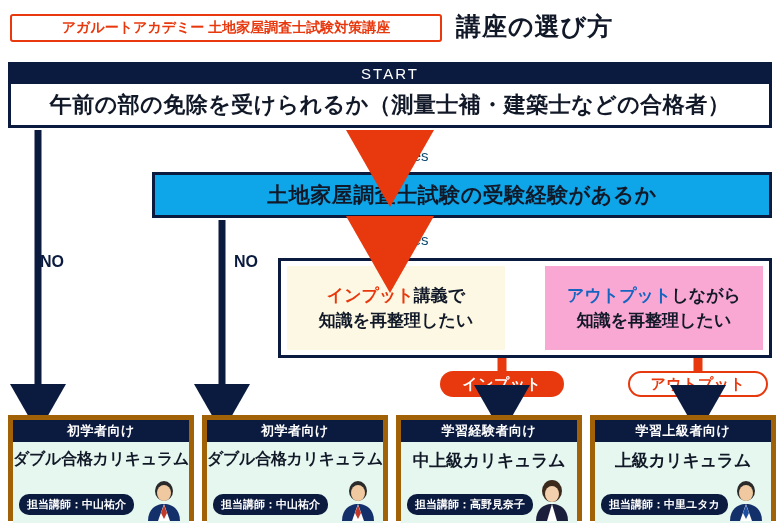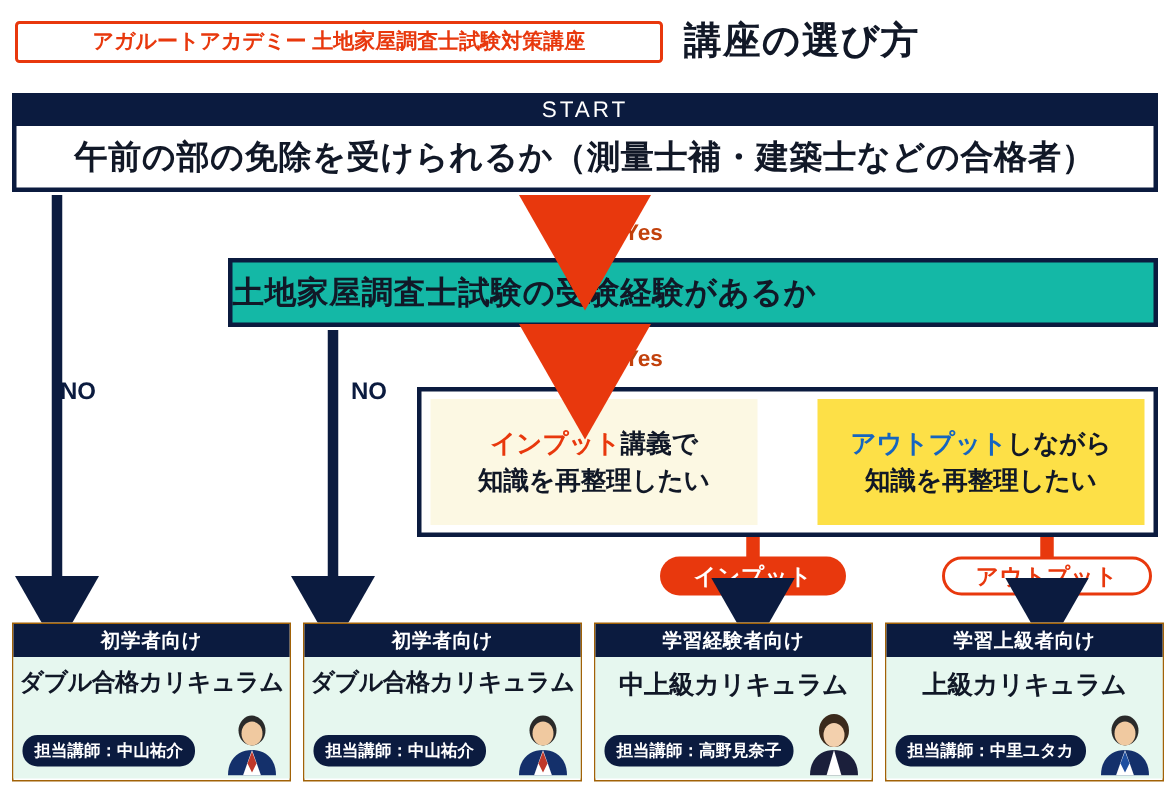--- a/index.html
+++ b/index.html
@@ -37,68 +37,68 @@
   }
   .q1-box {
     position:absolute; left:8px; top:84px; width:764px; height:44px;
     border:3px solid #0b1b3f; border-top:none; background:#ffffff;
     display:flex; align-items:center; justify-content:center;
   }
   .q1-text { font-size:22px; font-weight:bold; color:#111827; letter-spacing:0.5px; }
 
   .q2-box {
     position:absolute; left:152px; top:172px; width:620px; height:46px;
-    border:3px solid #0b1b3f; background:#14b8a6;
-    display:flex; align-items:center; 
+    border:3px solid #0b1b3f; background:#0ea5e9;
+    display:flex; align-items:center; justify-content:center;
   }
   .q2-text { font-size:21px; font-weight:bold; color:#111827; letter-spacing:0.5px; }
 
   
   .choice-wrap {
     position:absolute; left:278px; top:258px; width:494px; height:100px;
     border:3px solid #0b1b3f; background:#ffffff;
     display:flex; align-items:center; justify-content:space-between;
     padding:6px;
     gap:16px;
   }
   .choice {
     width:230px; height:84px; display:flex; flex-direction:column;
     align-items:center; justify-content:center; line-height:1.5;
   }
   .choice.input-c { background:#fcf8e3; }
-  .choice.output-c { background:#fde047;margin-left:24px; }
+  .choice.output-c { background:#f9a8d4;margin-left:24px; }
   .choice .l1 { font-size:17px; font-weight:bold; color:#111827; }
   .choice .l2 { font-size:17px; font-weight:bold; color:#111827; }
   .hl-red { color:#e8380d; }
   .hl-blue { color:#1565c0; }
 
   
   .pill {
     position:absolute; height:26px; border-radius:13px;
     display:flex; align-items:center; justify-content:center;
     font-size:15px; font-weight:bold; letter-spacing:0.5px;
   }
   .pill-input { left:440px; top:371px; width:124px; background:#e8380d; color:#ffffff; }
   .pill-output { left:628px; top:371px; width:140px; background:#ffffff; color:#e8380d; border:2px solid #e8380d; }
 
   
   .yes-label {
-    position:absolute; font-size:15px; font-weight:bold; color:#c2410c;margin-left:12px;
+    position:absolute; font-size:15px; font-weight:normal; color:#0c4a6e;
   }
   .no-label {
     position:absolute; font-size:16px; font-weight:bold; color:#0b1b3f;
   }
 
   
   svg.lines { position:absolute; left:0; top:0; width:780px; height:531px; pointer-events:none; }
 
   
   .card {
     position:absolute; top:415px; width:186px; height:106px;
-    border:1px solid #a16207; background:#ffffff;
+    border:5px solid #a16207; background:#ffffff;
   }
   .card-head {
     height:22px; background:#0b1b3f; color:#ffffff;
     display:flex; align-items:center; justify-content:center;
     font-size:13px; font-weight:bold; letter-spacing:0.5px;
   }
   .card-body {
     height:81px; background:#e6f7ef; position:relative;
     display:flex; flex-direction:column; align-items:center;
   }

